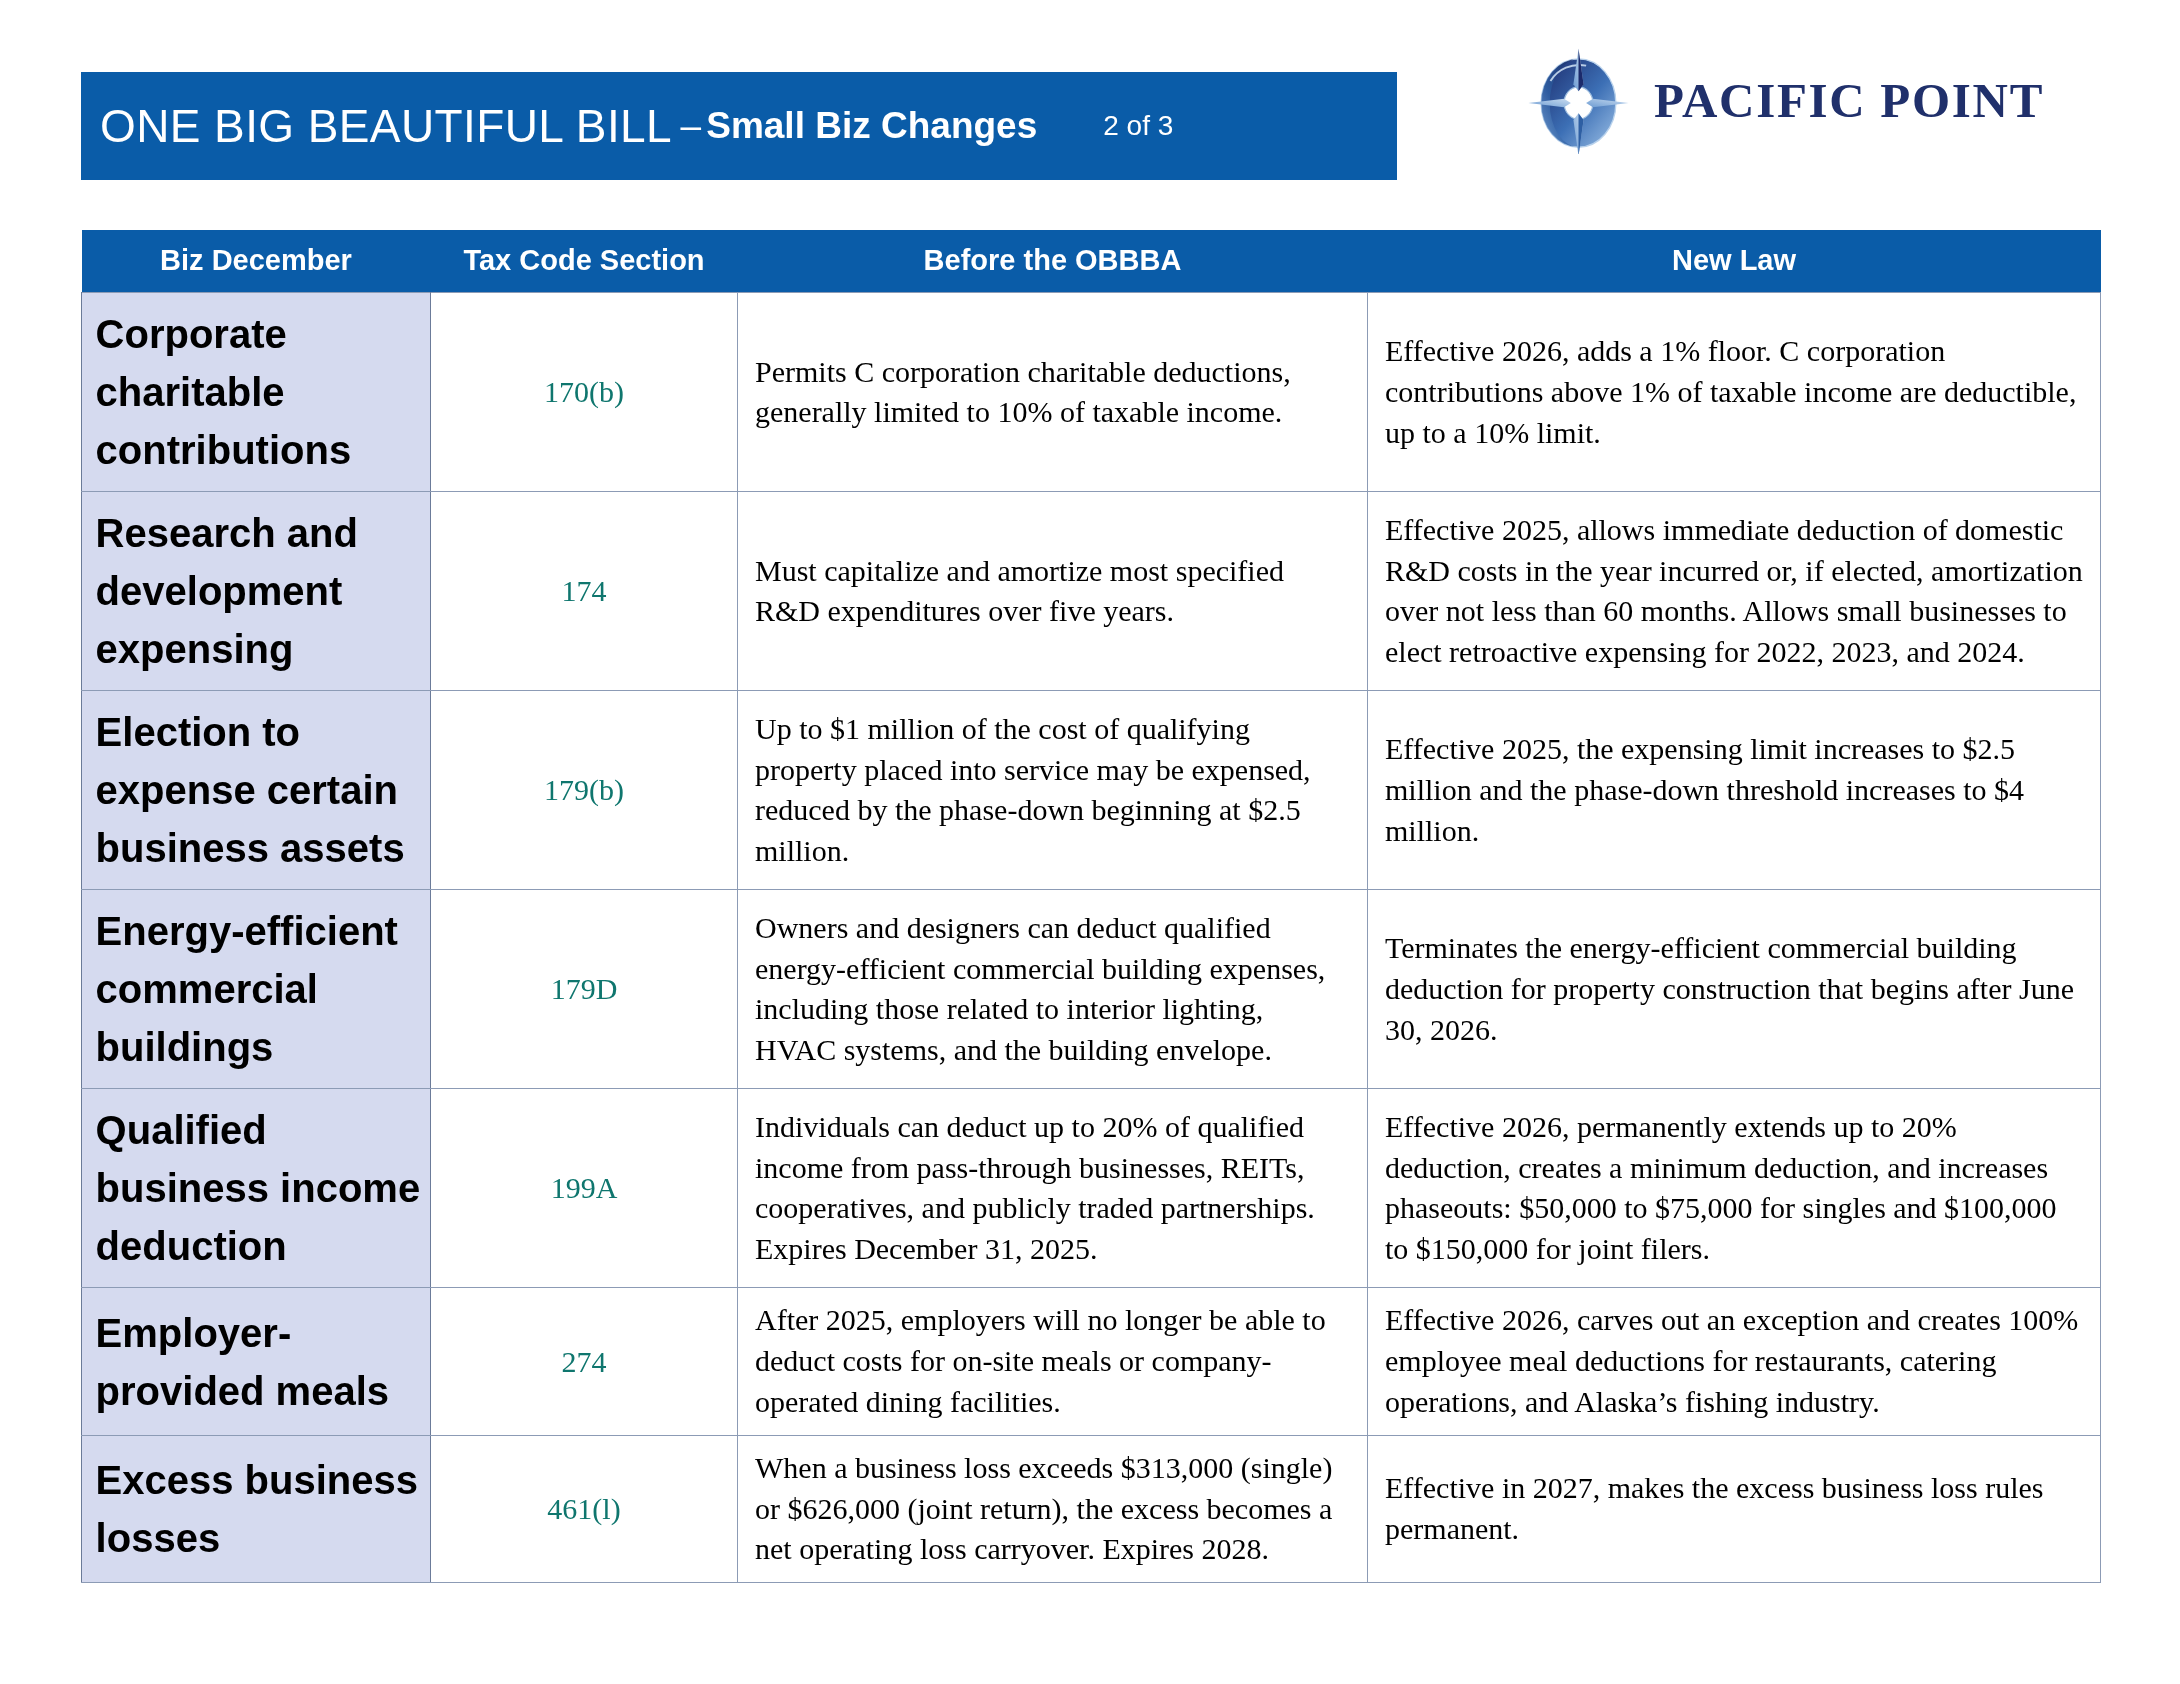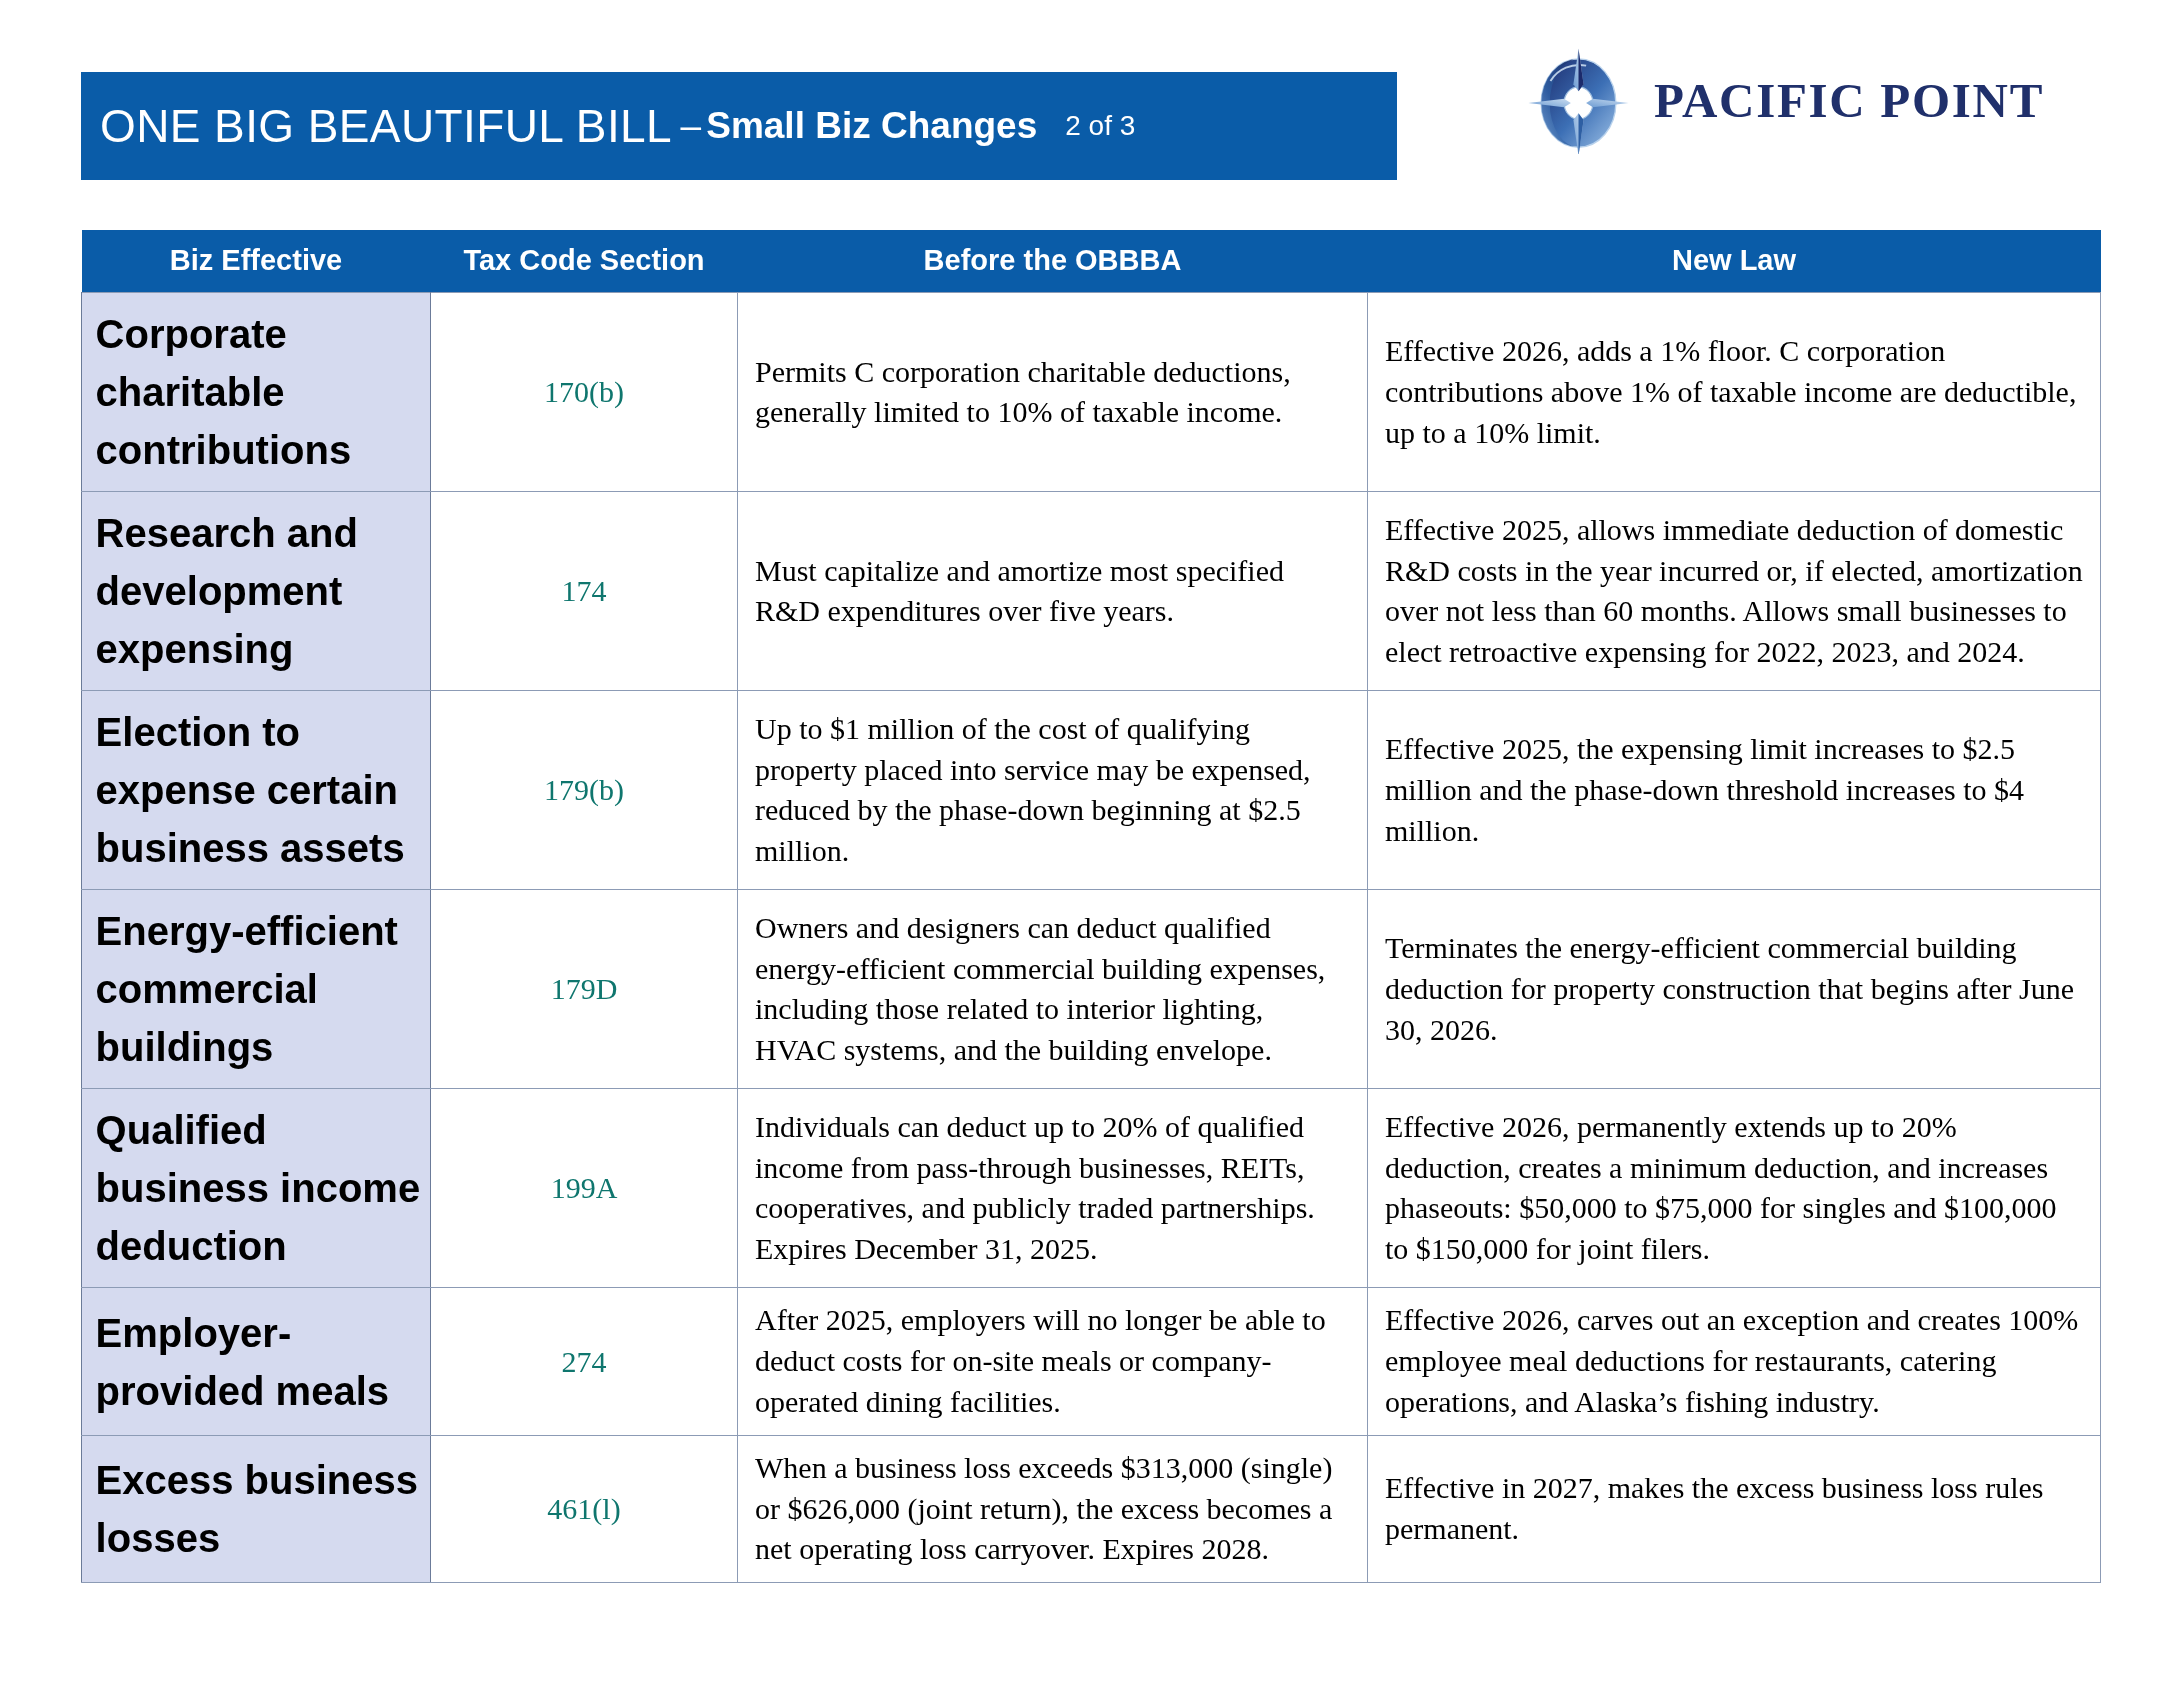--- a/index.html
+++ b/index.html
@@ -26,21 +26,21 @@
     margin-left:19px;
     white-space:nowrap;
   }
   .hdr-dash{
     color:#ffffff;font-size:37px;font-weight:400;margin:0 5.1px 0 8.5px;
   }
   .hdr-sub{
     color:#ffffff;font-size:37px;font-weight:bold;white-space:nowrap;text-align:right;
   }
   .hdr-page{
-    color:#ffffff;font-size:28px;font-weight:400;margin-left:28px;white-space:nowrap;
+    color:#ffffff;font-size:28px;font-weight:400;margin-left:66px;white-space:nowrap;
   }
 
   .logo-wrap{
     position:absolute;left:1525px;top:41px;width:562px;height:119px;
     display:flex;align-items:center;
   }
   .logo-mark{width:107px;height:107px;flex:0 0 auto;}
   .logo-text{
     font-family:"Liberation Serif", serif;
     font-size:49px;font-weight:bold;color:#20306B;
@@ -153,21 +153,21 @@
 
   <table class="tbl">
     <colgroup>
       <col class="c1">
         <col class="c2">
         <col class="c3">
         <col class="c4">
     </colgroup>
     <thead>
       <tr>
-        <th>Biz Effective</th>
+        <th>Biz December</th>
         <th>Tax Code Section</th>
         <th>Before the OBBBA</th>
         <th>New Law</th>
       </tr>
     </thead>
     <tbody>
       <tr>
         <td class="prov">Corporate charitable contributions</td>
         <td class="sect">170(b)</td>
         <td class="txt">Permits C corporation charitable deductions, generally limited to 10% of taxable income.</td>

